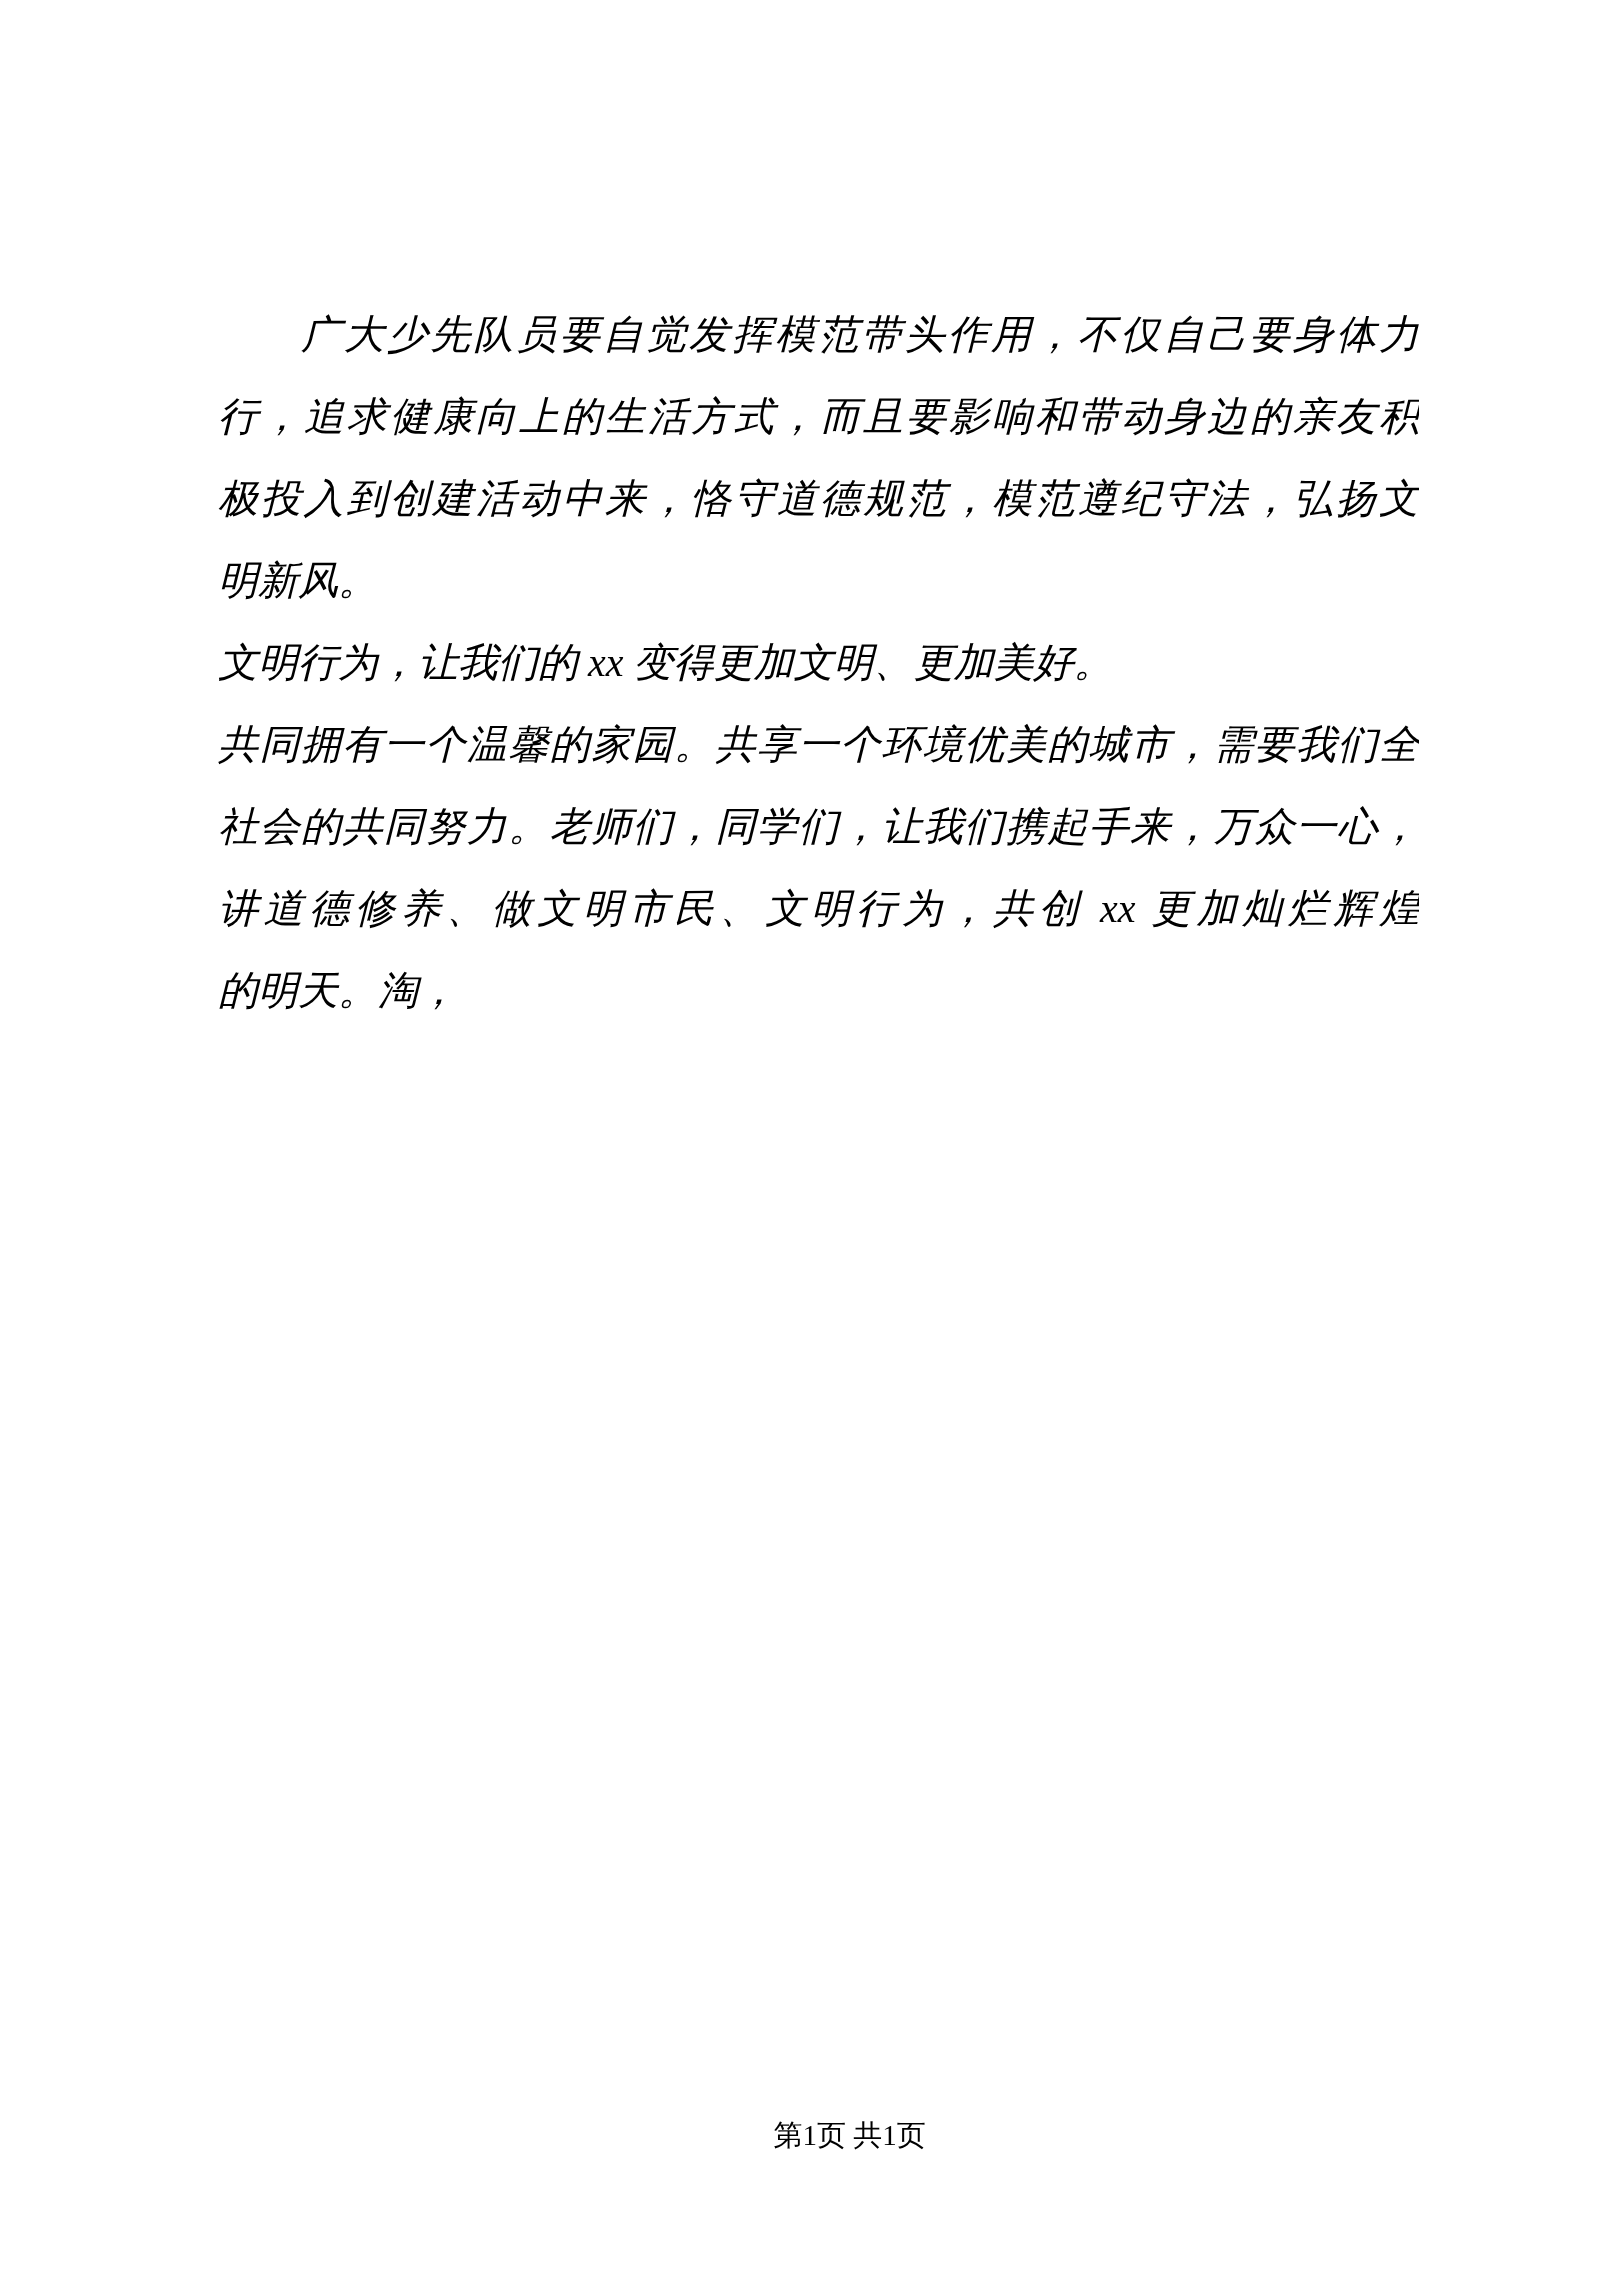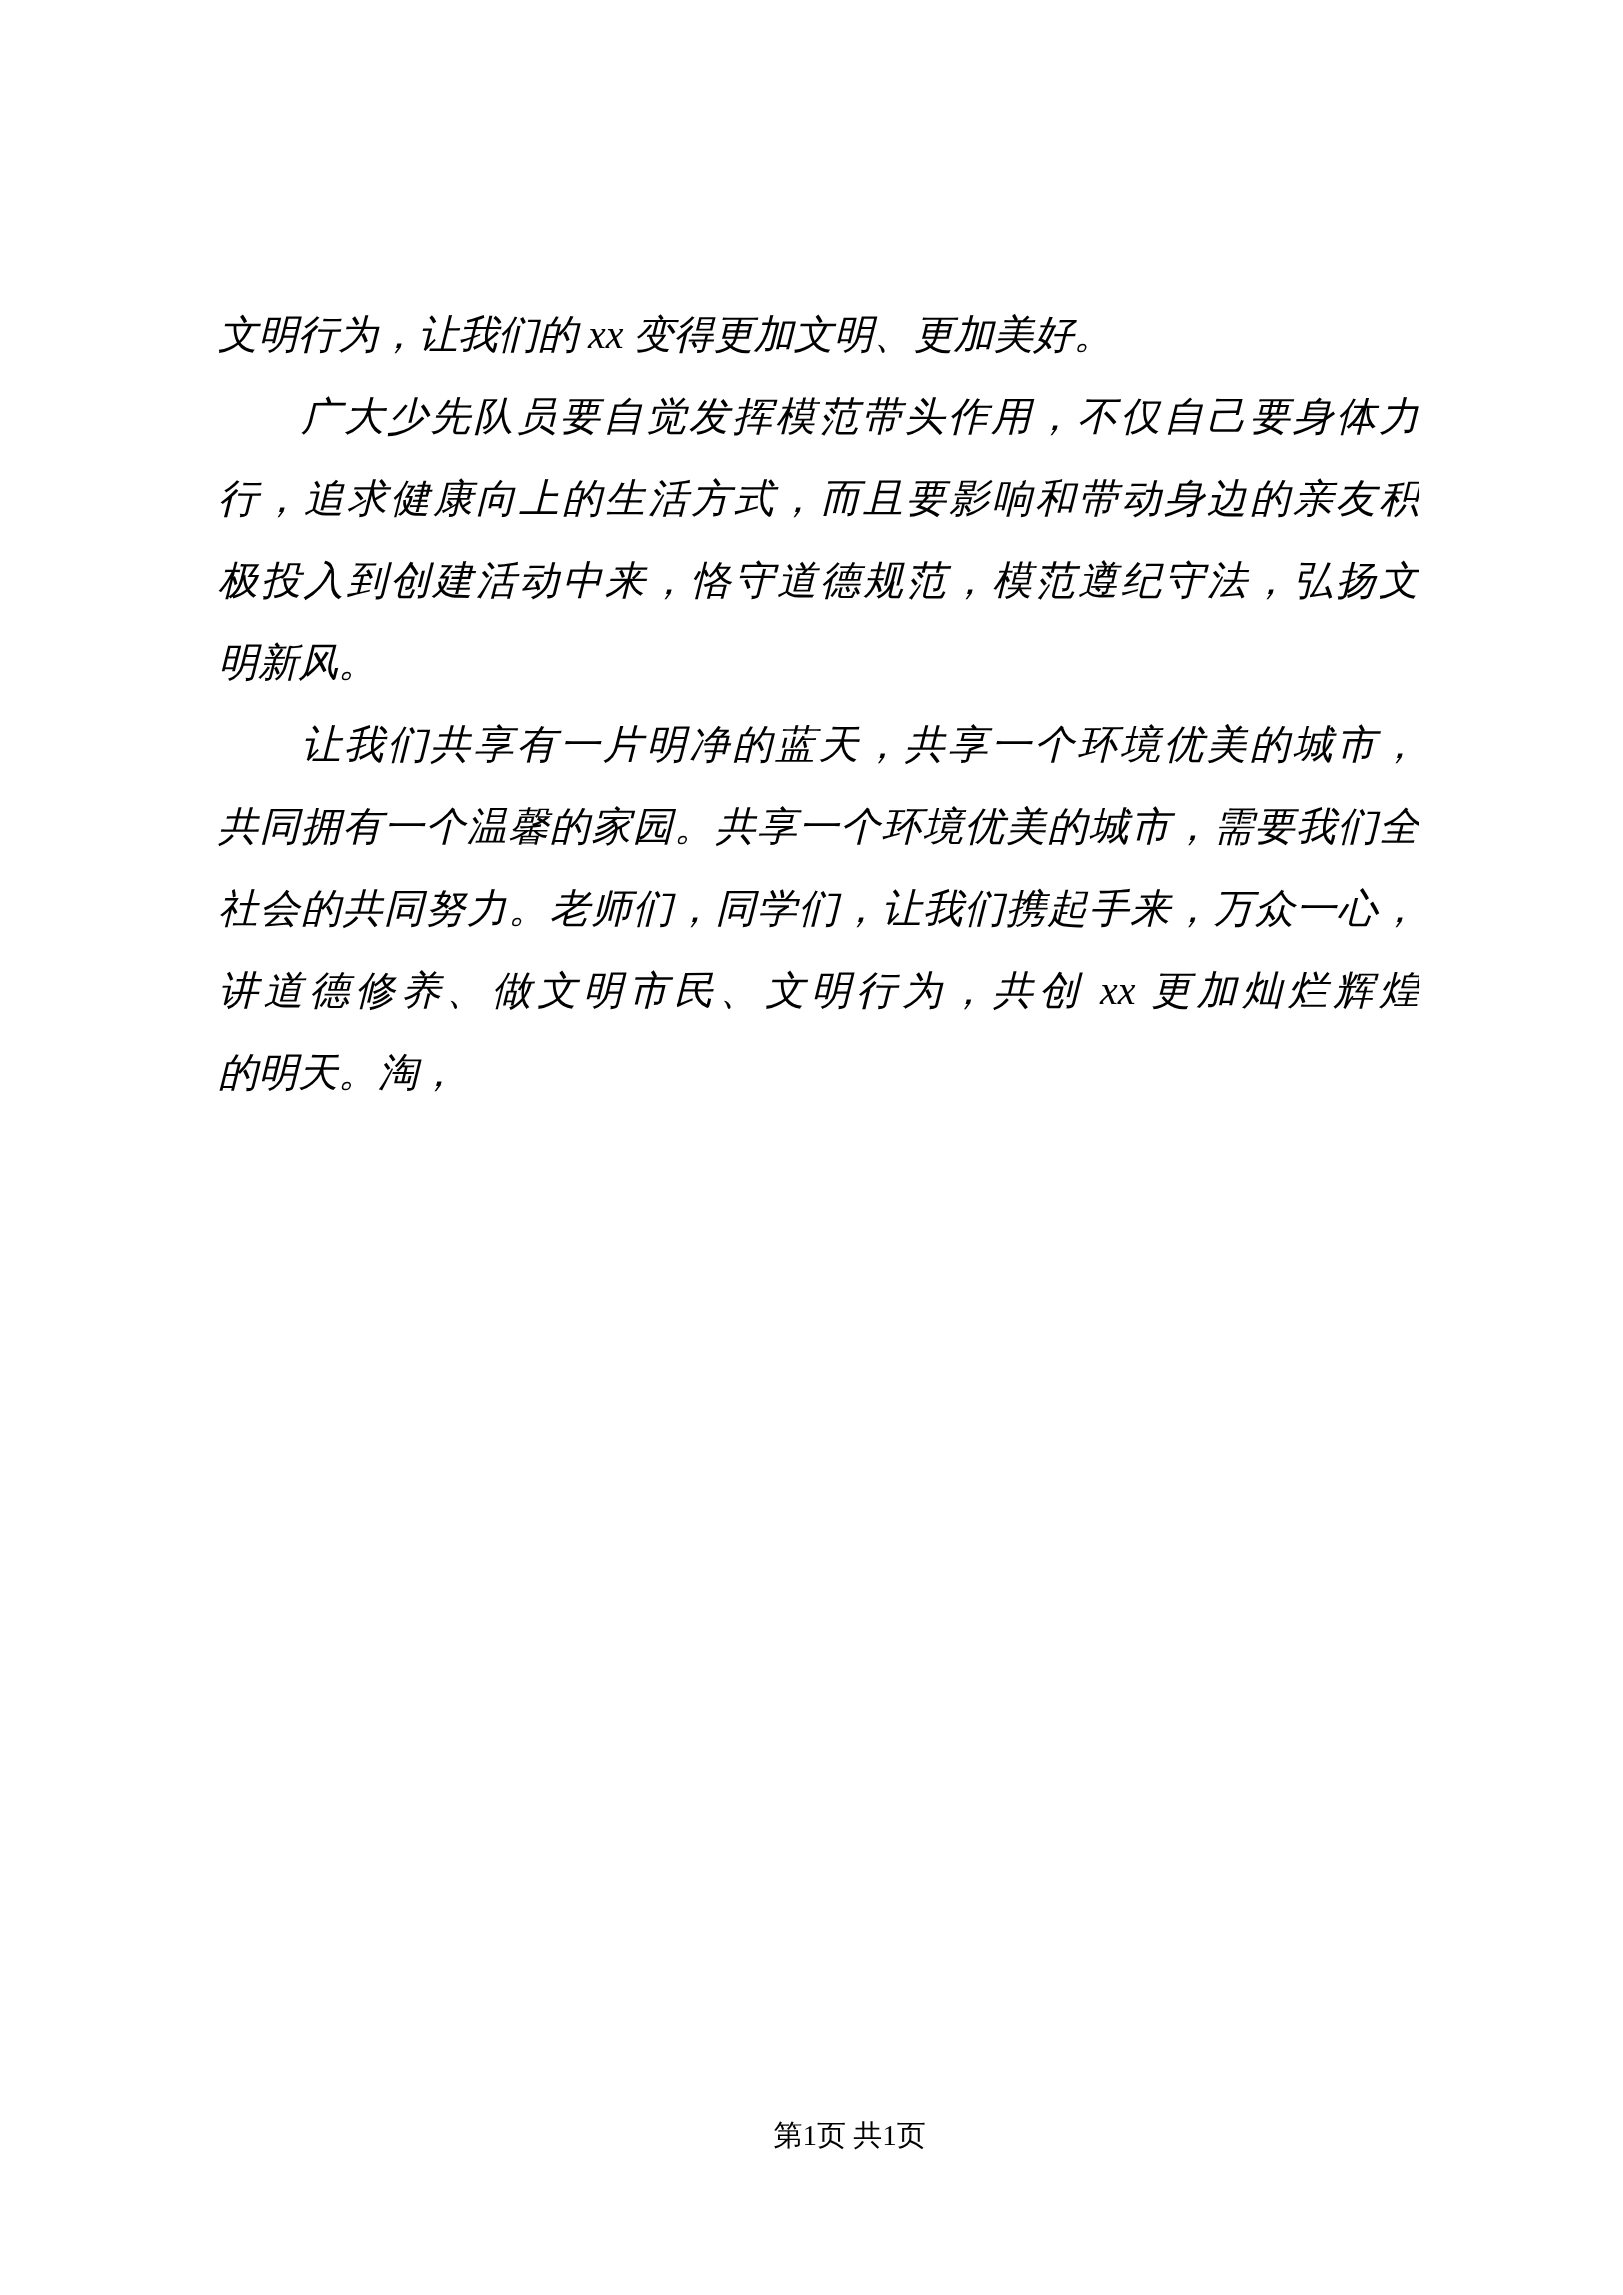--- a/index.html
+++ b/index.html
@@ -57,32 +57,31 @@
   }
 </style>
 </head>
 <body>
 
 <div class="page">
 
   <div class="body-text">
 
     <div class="para">
-      <div class="line pend">文明行为，让我们的 xx 变得更加文明、更加美好。</div>
-    </div>
-
-    <div class="para">
       <div class="line pfirst">广大少先队员要自觉发挥模范带头作用，不仅自己要身体力</div>
       <div class="line">行，追求健康向上的生活方式，而且要影响和带动身边的亲友积</div>
       <div class="line">极投入到创建活动中来，恪守道德规范，模范遵纪守法，弘扬文</div>
       <div class="line pend">明新风。</div>
     </div>
 
     <div class="para">
-      <div class="line pfirst">让我们共享有一片明净的蓝天，共享一个环境优美的城市，</div>
+      <div class="line pend">文明行为，让我们的 xx 变得更加文明、更加美好。</div>
+    </div>
+
+    <div class="para">
       <div class="line">共同拥有一个温馨的家园。共享一个环境优美的城市，需要我们全</div>
       <div class="line">社会的共同努力。老师们，同学们，让我们携起手来，万众一心，</div>
       <div class="line">讲道德修养、做文明市民、文明行为，共创 xx 更加灿烂辉煌</div>
       <div class="line pend">的明天。淘，</div>
     </div>
 
   </div>
 
   <div class="footer">
     <span>第1页 共1页</span>

